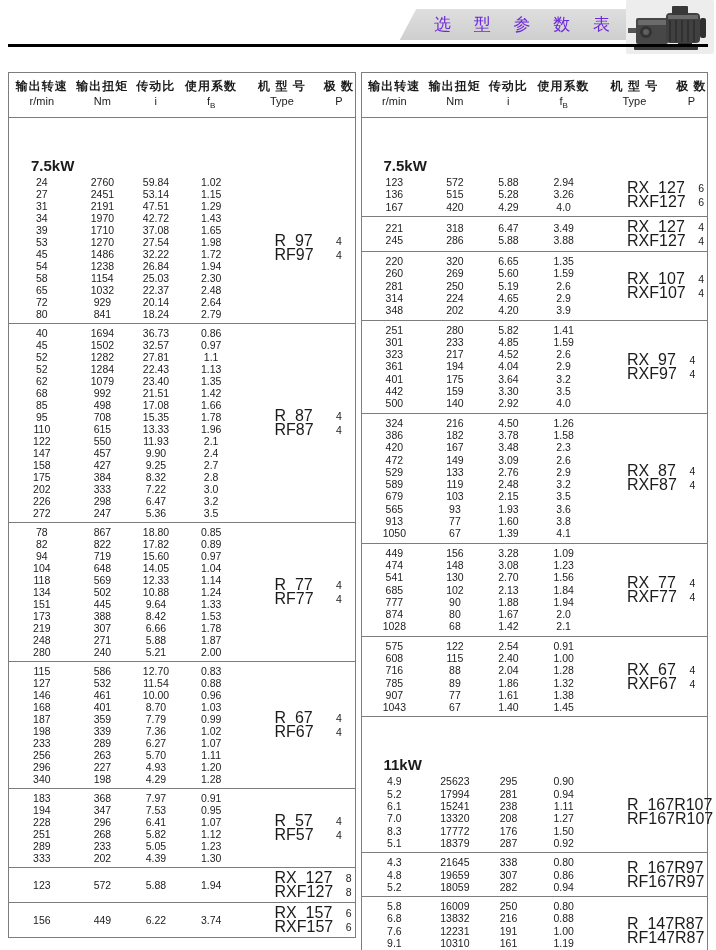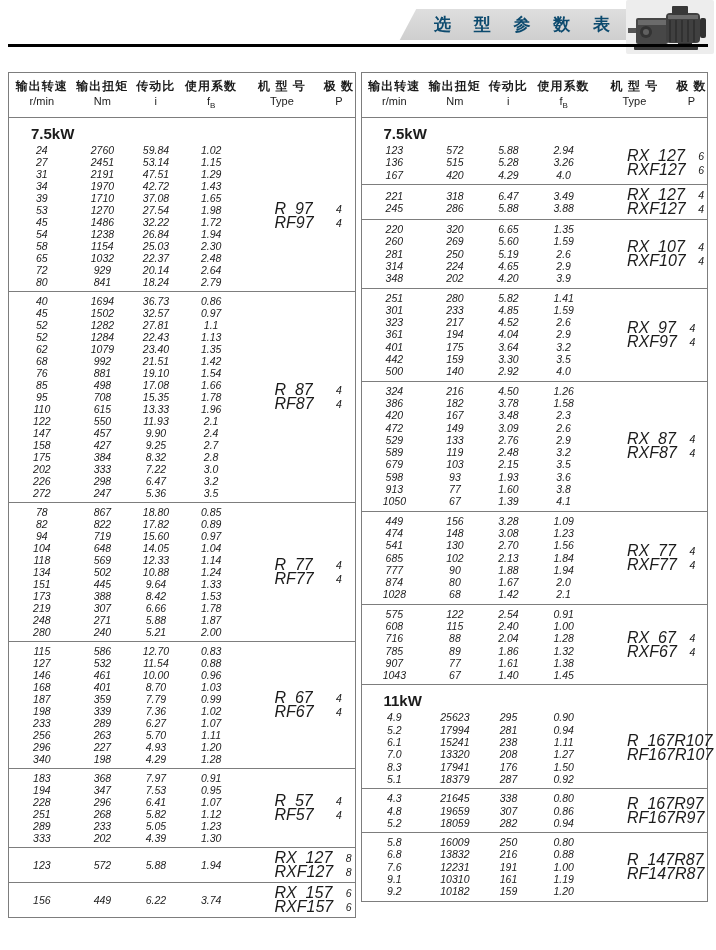--- a/index.html
+++ b/index.html
@@ -5,39 +5,39 @@
   html,body{margin:0;padding:0;background:#fff;}
   body{width:716px;height:950px;overflow:hidden;position:relative;
        font-family:"Liberation Sans",sans-serif;color:#1b1b1b;}
 
   
   .hdr{position:relative;height:72px;}
   .banner{position:absolute;left:408px;top:9px;width:228px;height:31px;}
   .banner-bg{position:absolute;inset:0;background:linear-gradient(#dedede,#cfcfcf);
              transform:skewX(-28deg);}
   .banner-text{position:absolute;inset:0;display:flex;align-items:center;justify-content:center;
-               font-size:17px;font-weight:bold;letter-spacing:9px;color:#0c4a6e;padding-left:9px;}
+               font-size:17px;font-weight:normal;letter-spacing:9px;color:#6d28d9;padding-left:9px;}
   .motor{position:absolute;right:2px;top:0;width:88px;height:54px;background:#ededed;border-radius:2px;}
   .rule{position:absolute;left:8px;right:8px;top:44px;height:3px;background:#000;}
 
   
   .tables{display:flex;gap:5px;padding:0 8px;align-items:flex-start;justify-content:center;}
   .ptable{flex:1 1 0;border:1px solid #7d7d7d;background:#fff;}
 
   .thead{display:grid;grid-template-columns:19% 16% 15% 17% 24% 9%;
          padding:6px 0 5px;border-bottom:1px solid #7d7d7d;}
   .hc{text-align:center;}
   .hcn{display:block;font-size:12px;font-weight:bold;letter-spacing:1px;line-height:15px;white-space:nowrap;}
   .hunit{display:block;font-size:11px;line-height:13px;margin-top:1px;}
   .hunit sub{font-size:8px;}
 
   .seg{padding:3px 0;}
   .seg.sep{border-top:1px solid #7d7d7d;}
-  .heading{font-size:15px;font-weight:bold;line-height:17px;padding:4px 0 2px 22px;}
-  .segbody{display:flex;align-items:center;font-style:italic;}
+  .heading{font-size:15px;font-weight:bold;line-height:17px;padding:4px 0 2px 22px;margin-top:32px;}
+  .segbody{display:flex;align-items:center;}
   .rows{flex:0 0 67%;}
   .row{display:grid;grid-template-columns:28.4% 23.9% 22.4% 25.3%;}
   .cell{text-align:center;font-size:10.5px;line-height:12px;}
   .ptable.right .cell{line-height:12.3px;}
   .typecol{flex:0 0 24%;padding-left:14px;box-sizing:border-box;}
   .typecol div{font-size:16px;line-height:14px;white-space:pre;margin-left:20px;}
   .polecol{flex:0 0 9%;text-align:center;}
   .polecol div{font-size:10.5px;line-height:14px;}
 </style>
 </head>
@@ -222,26 +222,20 @@
                 <span class="cell">23.40</span>
                 <span class="cell">1.35</span>
               </div>
               <div class="row">
                 <span class="cell">68</span>
                 <span class="cell">992</span>
                 <span class="cell">21.51</span>
                 <span class="cell">1.42</span>
               </div>
               <div class="row">
-                <span class="cell">76</span>
-                <span class="cell">881</span>
-                <span class="cell">19.10</span>
-                <span class="cell">1.54</span>
-              </div>
-              <div class="row">
                 <span class="cell">85</span>
                 <span class="cell">498</span>
                 <span class="cell">17.08</span>
                 <span class="cell">1.66</span>
               </div>
               <div class="row">
                 <span class="cell">95</span>
                 <span class="cell">708</span>
                 <span class="cell">15.35</span>
                 <span class="cell">1.78</span>
@@ -778,21 +772,21 @@
                 <span class="cell">2.48</span>
                 <span class="cell">3.2</span>
               </div>
               <div class="row">
                 <span class="cell">679</span>
                 <span class="cell">103</span>
                 <span class="cell">2.15</span>
                 <span class="cell">3.5</span>
               </div>
               <div class="row">
-                <span class="cell">598</span>
+                <span class="cell">565</span>
                 <span class="cell">93</span>
                 <span class="cell">1.93</span>
                 <span class="cell">3.6</span>
               </div>
               <div class="row">
                 <span class="cell">913</span>
                 <span class="cell">77</span>
                 <span class="cell">1.60</span>
                 <span class="cell">3.8</span>
               </div>
@@ -942,21 +936,21 @@
                 <span class="cell">1.11</span>
               </div>
               <div class="row">
                 <span class="cell">7.0</span>
                 <span class="cell">13320</span>
                 <span class="cell">208</span>
                 <span class="cell">1.27</span>
               </div>
               <div class="row">
                 <span class="cell">8.3</span>
-                <span class="cell">17941</span>
+                <span class="cell">17772</span>
                 <span class="cell">176</span>
                 <span class="cell">1.50</span>
               </div>
               <div class="row">
                 <span class="cell">5.1</span>
                 <span class="cell">18379</span>
                 <span class="cell">287</span>
                 <span class="cell">0.92</span>
               </div>
             </div>

